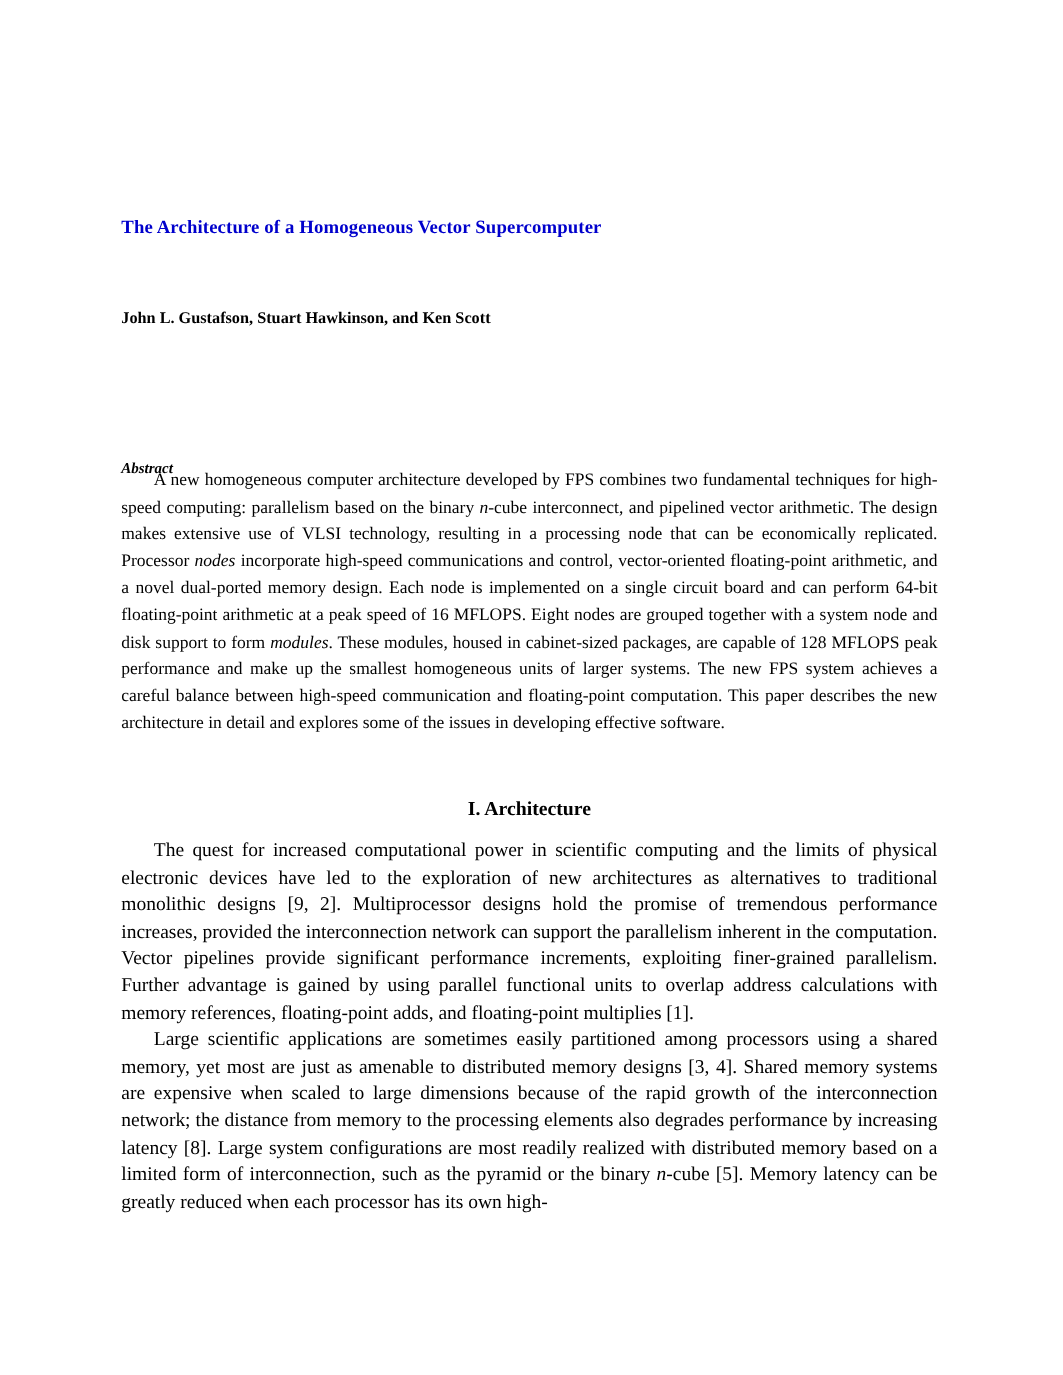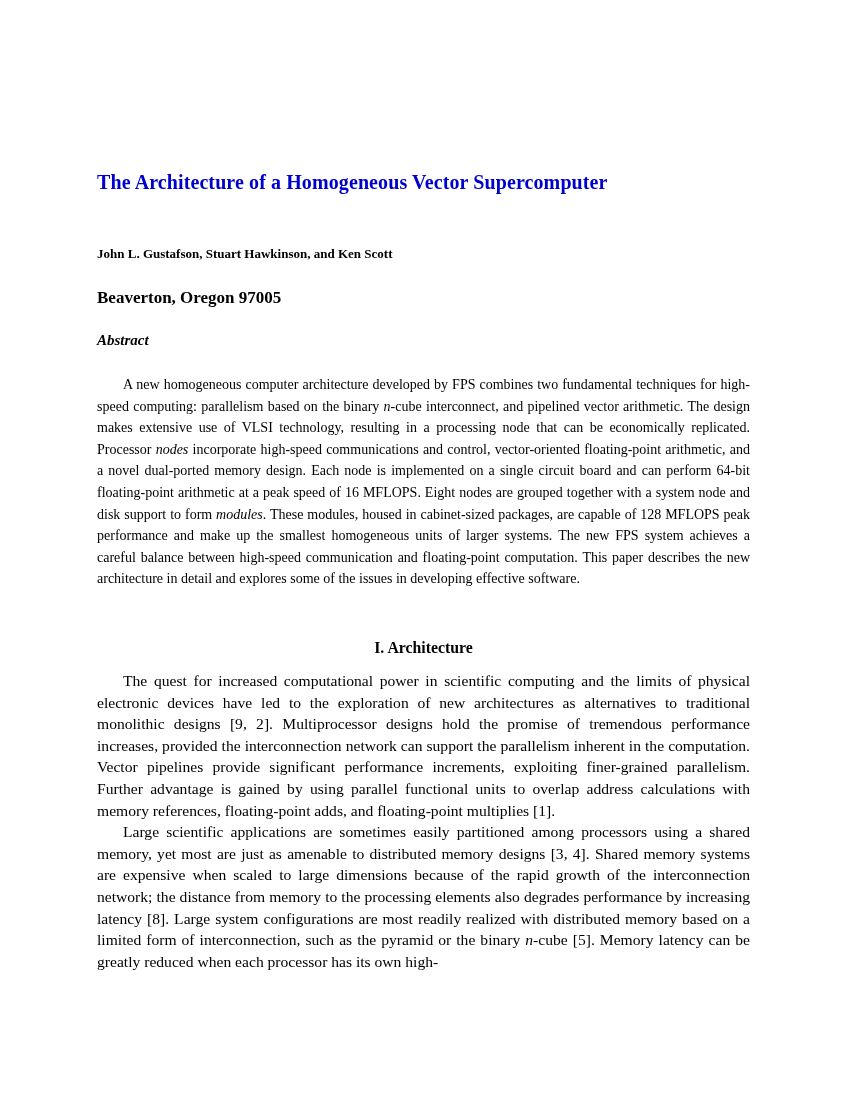--- a/index.html
+++ b/index.html
@@ -32,21 +32,21 @@
   }
 
   
   .paper-title {
     margin: 0;
     padding: 0;
     position: absolute;
     top: 168px;
     left: 0;
     width: 653px;
-    font-size: 20px;
+    font-size: 15px;
     font-weight: bold;
     line-height: 28px;
     letter-spacing: 0.1px;
     color: #0000cc;
     text-align: left;
   }
 
   
   .authors {
     position: absolute;
@@ -68,23 +68,23 @@
     font-weight: bold;
     line-height: 20.5px;
   }
   .affiliation .aff-line {
     display: block;
   }
 
   
   .abstract-label {
     position: absolute;
-    top: 331px;
+    top: 365px;
     left: 0;
-    font-size: 15px;
+    font-size: 12px;
     font-weight: bold;
     font-style: italic;
     line-height: 18px;
   }
 
   .abstract-body {
     position: absolute;
     top: 374px;
     left: 0;
     width: 653px;
@@ -131,21 +131,20 @@
 <body>
 
 <div class="page">
   <div class="content">
 
     <h1 class="paper-title">The Architecture of a Homogeneous Vector Supercomputer</h1>
 
     <div class="authors">John L. Gustafson, Stuart Hawkinson, and Ken Scott</div>
 
     <div class="affiliation">
-      <span class="aff-line">Beaverton, Oregon 97005</span>
     </div>
 
     <div class="abstract-label">Abstract</div>
 
     <div class="abstract-body">
       <span>A new homogeneous computer architecture developed by FPS combines two fundamental techniques for high-speed computing: parallelism based on the binary </span><em>n</em><span>-cube interconnect, and pipelined vector arithmetic. The design makes extensive use of VLSI technology, resulting in a processing node that can be economically replicated. Processor </span><em>nodes</em><span> incorporate high-speed communications and control, vector-oriented floating-point arithmetic, and a novel dual-ported memory design. Each node is implemented on a single circuit board and can perform 64-bit floating-point arithmetic at a peak speed of 16 MFLOPS. Eight nodes are grouped together with a system node and disk support to form </span><em>modules</em><span>. These modules, housed in cabinet-sized packages, are capable of 128 MFLOPS peak performance and make up the smallest homogeneous units of larger systems. The new FPS system achieves a careful balance between high-speed communication and floating-point computation. This paper describes the new architecture in detail and explores some of the issues in developing effective software.</span>
     </div>
 
     <div class="section-heading">I. Architecture</div>
 

